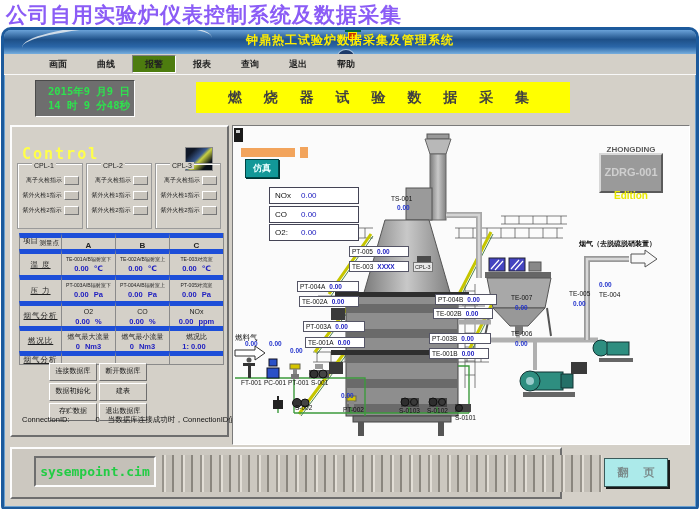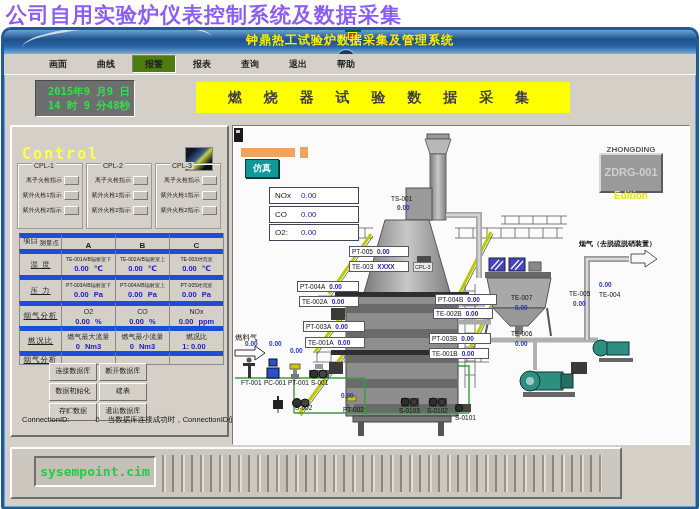--- a/index.html
+++ b/index.html
@@ -98,21 +98,21 @@
         display:flex;align-items:center;padding:0 2px;box-sizing:border-box;white-space:nowrap;}
   .chip .t{font-size:6.5px;color:#111;margin-right:4px;}
   .chip .v{font-size:6.5px;color:#2020c0;font-weight:bold;}
   .ptag{position:absolute;font-size:6.5px;color:#111;z-index:3;white-space:nowrap;}
   .pval{position:absolute;font-size:6.5px;color:#2233cc;font-weight:bold;z-index:3;white-space:nowrap;}
   .minichip{position:absolute;background:#e8e8e8;border:1px solid #777;font-size:5.5px;color:#222;
             line-height:8px;padding:0 1px;z-index:3;}
   .dsvg{position:absolute;left:0;top:0;z-index:1;}
 
   
-  .footer{position:absolute;left:10px;top:447px;width:612px;height:52px;background:#ccc8c0;
+  .footer{position:absolute;left:10px;top:447px;width:552px;height:52px;background:#ccc8c0;
           border:2px solid;border-color:#fcfcfc #6e6e6e #6e6e6e #fcfcfc;box-sizing:border-box;}
   .ridges{position:absolute;left:150px;top:6px;width:440px;height:37px;
           background:repeating-linear-gradient(90deg,#98948c 0 2px,#e2ded6 2px 4px,#c4c0b8 4px 10px,#8a867e 10px 12px,#ccc8c0 12px 19px);}
   .fname{position:absolute;left:22px;top:7px;width:122px;height:31px;background:#c4c0b8;
          border:2px solid;border-color:#6e6e6e #fcfcfc #fcfcfc #6e6e6e;
          color:#22cc44;font-family:"DejaVu Sans Mono",monospace;font-weight:bold;font-size:13px;
          display:flex;align-items:center;justify-content:center;box-sizing:border-box;}
   .pagebtn{position:absolute;left:592px;top:9px;width:62px;height:27px;background:#aceaea;
            border:1px solid #3a5a5a;box-shadow:2px 2px 0 #1a1a1a;color:#7a8a8a;font-size:11px;font-weight:bold;
            letter-spacing:6px;text-align:center;line-height:26px;text-indent:6px;cursor:pointer;}
@@ -501,13 +501,14 @@
     </g>
     <g stroke="#4a4a4a" stroke-width="0.7">
       <path d="M268,98 H334 M268,90 H334 M272,90 V98 M286,90 V98 M300,90 V98 M314,90 V98 M328,90 V98"></path>
     </g>
   </svg>
 </div>
 
 <div class="footer">
   <div class="fname">sysempoint.cim</div>
   <div class="ridges"></div>
+  <div class="pagebtn">翻 页</div>
 </div>
 
 </body></html>

